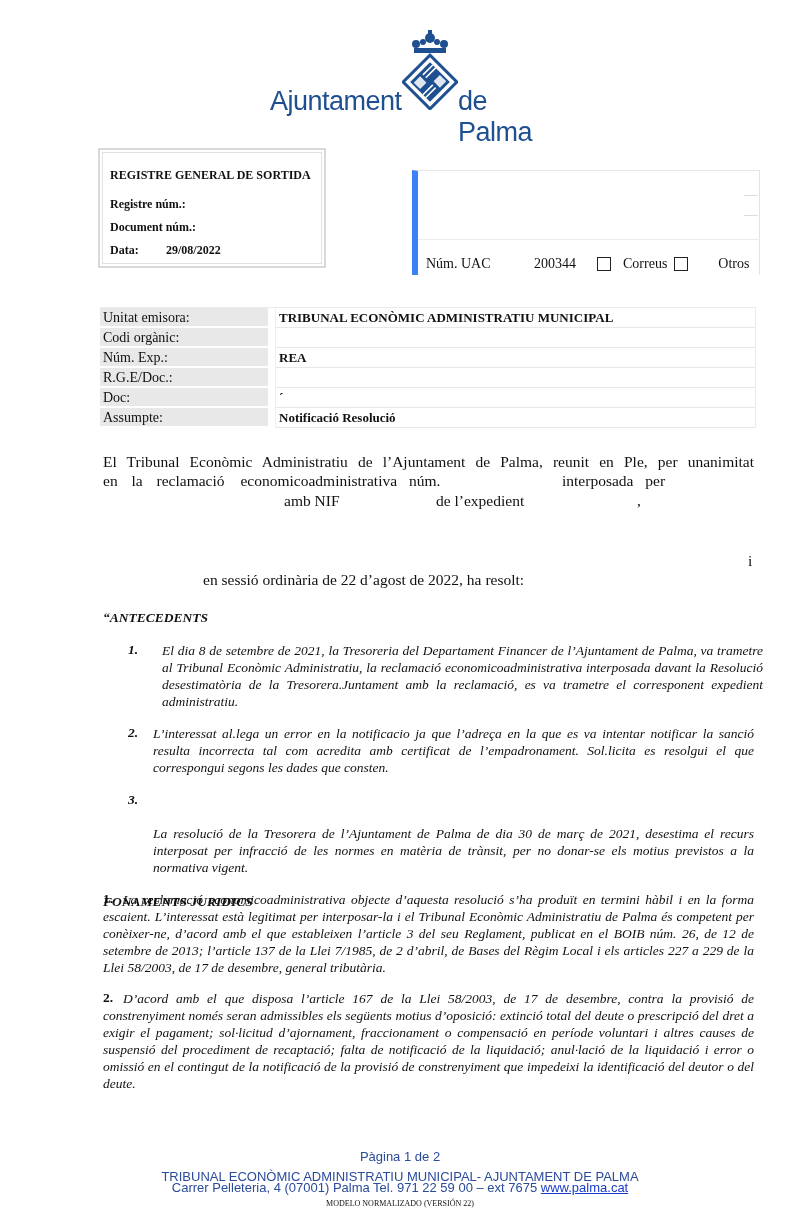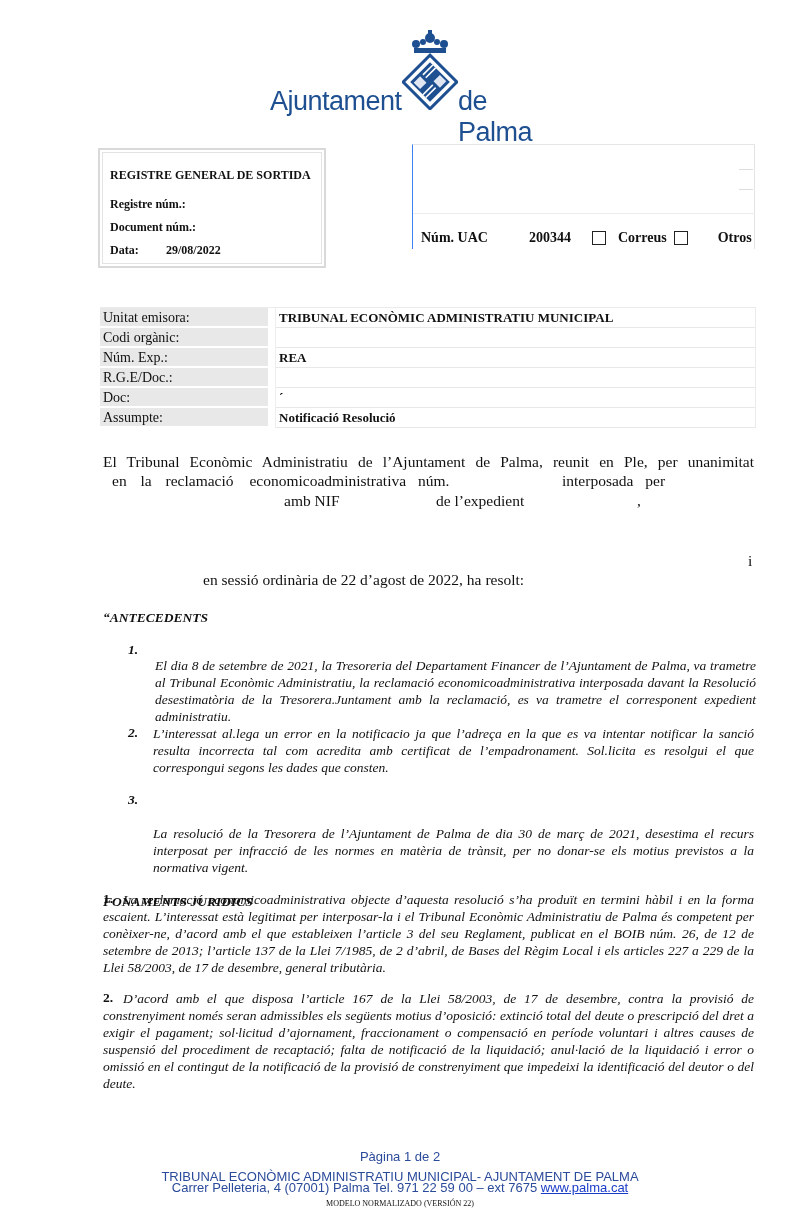--- a/index.html
+++ b/index.html
@@ -13,21 +13,21 @@
 
   .reg-box { position: absolute; left: 98px; top: 148px; width: 228px; height: 120px; border: 2px solid #d9d9d9; box-sizing: border-box; }
   .reg-box .inner { position: absolute; left: 2px; top: 2px; right: 2px; bottom: 2px; border: 1px solid #e3e3e3; }
   .reg-box .t { position: absolute; left: 10px; font-weight: bold; font-size: 12px; }
   .reg-box .title { top: 18px; }
   .reg-box .r1 { top: 47px; }
   .reg-box .r2 { top: 70px; }
   .reg-box .r3 { top: 93px; }
   .reg-box .val { position: absolute; left: 56px; top: 0; }
 
-  .uac-box { position: absolute; left: 412px; top: 144px; width: 342px; height: 104px; border-top: 1px solid #e6e6e6; border-left: 1px solid #3b82f6; font-weight: bold; }
+  .uac-box { position: absolute; left: 412px; top: 170px; width: 342px; height: 104px; border-top: 1px solid #e6e6e6; border-left: 6px solid #3b82f6; }
   .uac-box .rside { position: absolute; right: 0; top: 0; width: 1px; height: 100%; background: #e3e3e3; }
   .uac-box .tick { position: absolute; right: 2px; width: 14px; height: 1px; background: #ddd; }
   .uac-box .hline { position: absolute; left: 0; right: 0; top: 68px; height: 1px; background: #ececec; }
   .uac-row { position: absolute; left: 8px; top: 85px; font-size: 14px; display: flex; align-items: center; }
   .uac-row .lbl { width: 108px; }
   .uac-row .num { width: 60px; }
   .chk { width: 12px; height: 12px; border: 1px solid #222; display: inline-block; }
   .uac-row .c1 { margin-left: 3px; margin-right: 12px; }
   .uac-row .c2 { margin-left: 7px; margin-right: 30px; }
 
@@ -128,41 +128,41 @@
   </div>
   <div class="row">
     <div class="k">Assumpte:</div>
     <div class="v">Notificació Resolució</div>
   </div>
 </div>
 
 <div class="intro">
   <div class="l1">El Tribunal Econòmic Administratiu de l’Ajuntament de Palma, reunit en Ple, per unanimitat</div>
 </div>
-<div class="abs" style="left:112px;top:472px;">
+<div class="abs" style="left:103px;top:472px;">
   <span>en</span>
   <span style="margin-left:10px">la</span>
   <span style="margin-left:10px">reclamació</span>
   <span style="margin-left:12px">economicoadministrativa</span>
   <span style="margin-left:8px">núm.</span>
 </div>
 <div class="abs" style="left:562px;top:472px;">
   <span>interposada</span>
   <span style="margin-left:8px">per</span>
 </div>
 <div class="abs" style="left:284px;top:492px;">amb NIF</div>
 <div class="abs" style="left:436px;top:492px;">de l’expedient</div>
 <div class="abs" style="left:637px;top:492px;">,</div>
 <div class="abs" style="left:748px;top:552px;">i</div>
 <div class="abs" style="left:203px;top:571px;">en sessió ordinària de 22 d’agost de 2022, ha resolt:</div>
 
 <div class="h-ital" style="left:103px;top:610px;">“ANTECEDENTS</div>
 
 <div class="olnum" style="left:128px;top:642px;">1.</div>
-<div class="para" style="left:155px;top:642px;width:601px;margin-top:15px;">El dia 8 de setembre de 2021, la Tresoreria del Departament Financer de l’Ajuntament de Palma, va trametre al Tribunal Econòmic Administratiu, la reclamació economicoadministrativa interposada davant la Resolució desestimatòria de la Tresorera.Juntament amb la reclamació, es va trametre el corresponent expedient administratiu.</div>
+<div class="para" style="left:162px;top:642px;width:601px;">El dia 8 de setembre de 2021, la Tresoreria del Departament Financer de l’Ajuntament de Palma, va trametre al Tribunal Econòmic Administratiu, la reclamació economicoadministrativa interposada davant la Resolució desestimatòria de la Tresorera.Juntament amb la reclamació, es va trametre el corresponent expedient administratiu.</div>
 
 <div class="olnum" style="left:128px;top:725px;">2.</div>
 <div class="para" style="left:153px;top:725px;width:601px;">L’interessat al.lega un error en la notificacio ja que l’adreça en la que es va intentar notificar la sanció resulta incorrecta tal com acredita amb certificat de l’empadronament. Sol.licita es resolgui el que correspongui segons les dades que consten.</div>
 
 <div class="olnum" style="left:128px;top:792px;">3.</div>
 <div class="para" style="left:153px;top:792px;width:601px;margin-top:33px;">La resolució de la Tresorera de l’Ajuntament de Palma de dia 30 de març de 2021, desestima el recurs interposat per infracció de les normes en matèria de trànsit, per no donar-se els motius previstos a la normativa vigent.</div>
 
 <div class="h-ital" style="left:103px;top:858px;margin-top:36px;">FONAMENTS JURIDICS</div>
 
 <div class="para" style="left:103px;top:891px;width:651px;text-indent:20px;">La reclamació economicoadministrativa objecte d’aquesta resolució s’ha produït en termini hàbil i en la forma escaient. L’interessat està legitimat per interposar-la i el Tribunal Econòmic Administratiu de Palma és competent per conèixer-ne, d’acord amb el que estableixen l’article 3 del seu Reglament, publicat en el BOIB núm. 26, de 12 de setembre de 2013; l’article 137 de la Llei 7/1985, de 2 d’abril, de Bases del Règim Local i els articles 227 a 229 de la Llei 58/2003, de 17 de desembre, general tributària.</div>

